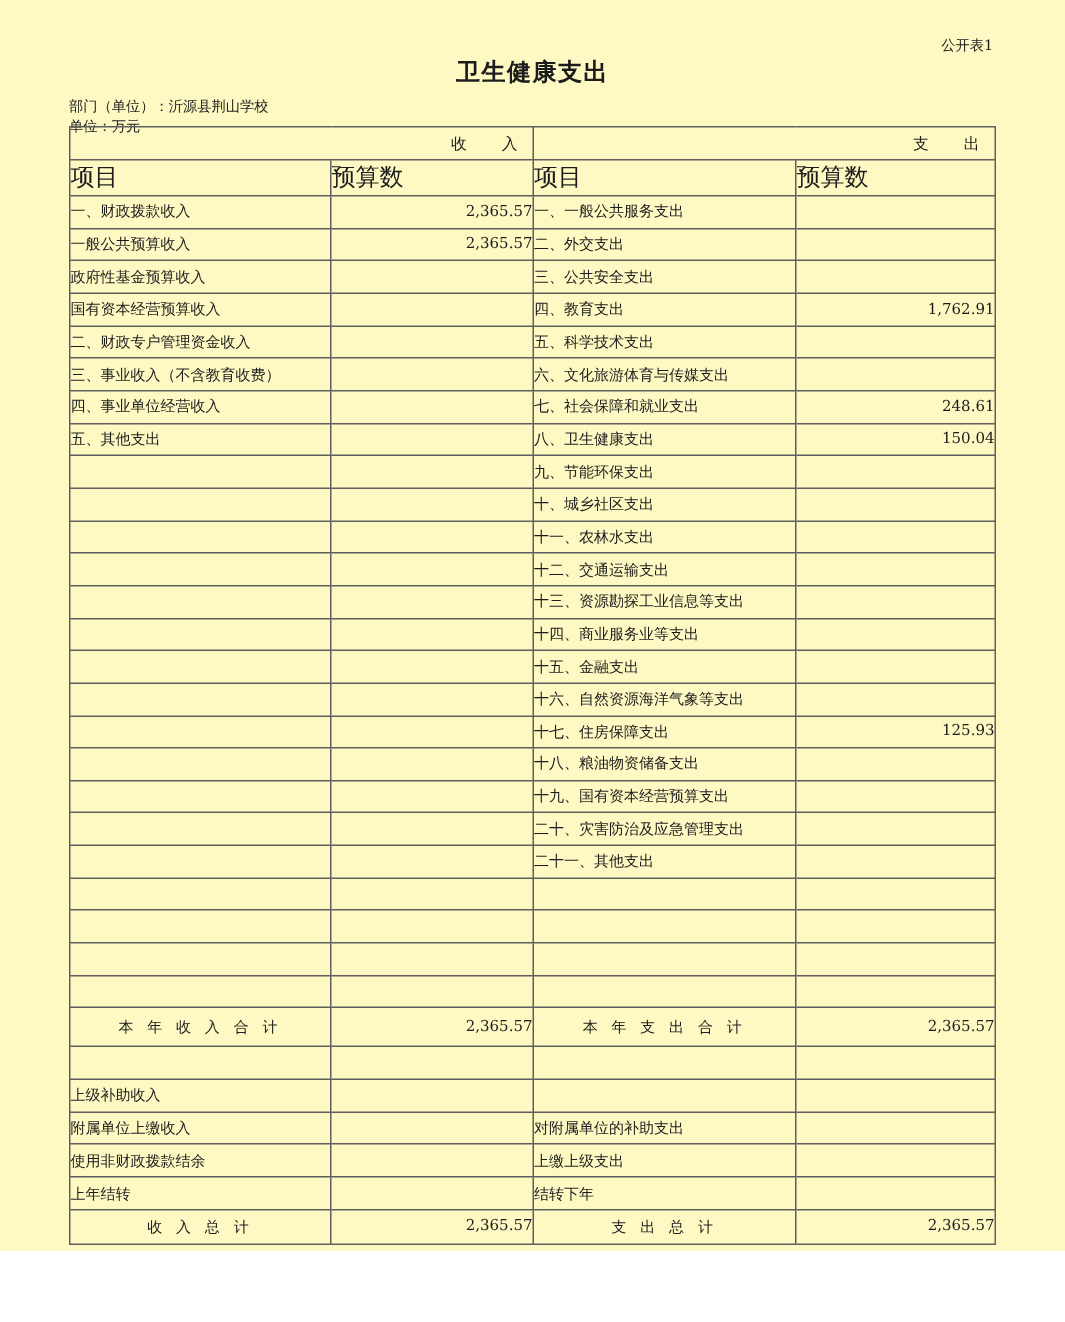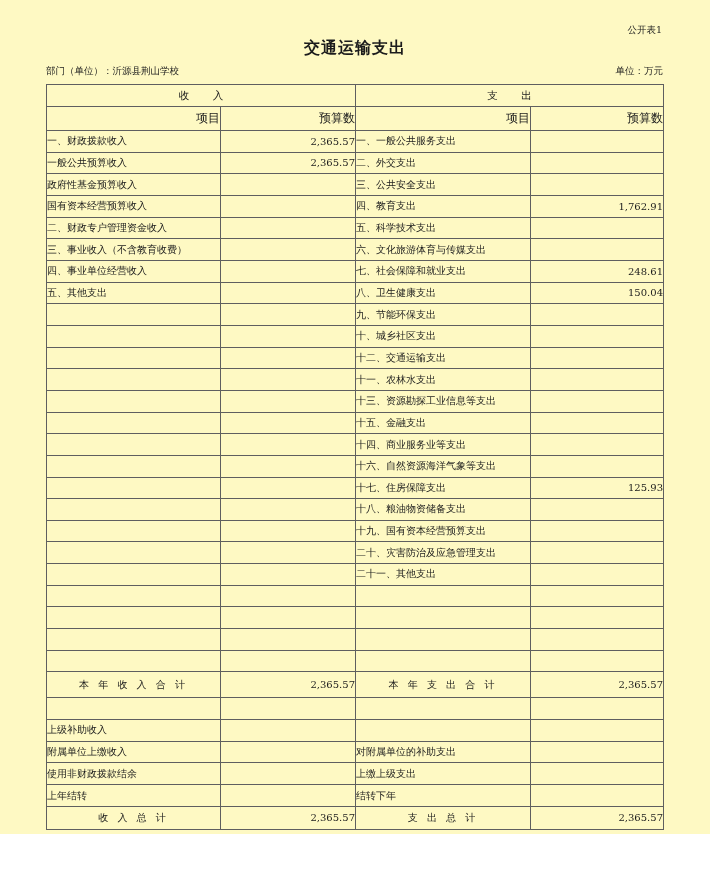--- a/index.html
+++ b/index.html
@@ -18,54 +18,55 @@
   .page-title{
     position:absolute;top:38px;left:0;width:100%;
     text-align:center;
     font-family:"DejaVu Sans","Liberation Sans",sans-serif;
     font-weight:bold;font-size:16px;letter-spacing:1px;
   }
   .meta-row{
     position:absolute;top:65px;left:46px;width:617px;
     display:flex;justify-content:space-between;
     font-size:9.5px;
+    flex-direction:column;
   }
   table.budget{
     position:absolute;top:84px;left:46px;
     width:617px;
     border-collapse:collapse;table-layout:fixed;
     font-size:10px;
   }
   table.budget th, table.budget td{
     border:1px solid #5f5f5f;
     padding:0;margin:0;
     font-weight:normal;
     overflow:hidden;white-space:nowrap;
     vertical-align:middle;
   }
-  th.section-head{height:21px;font-size:10.5px;letter-spacing:10px;text-indent:10px;text-align:center;}
-  th.col-head{height:23px;font-size:12px;text-align:right;}
+  th.section-head{height:21px;font-size:10.5px;letter-spacing:10px;text-indent:10px;text-align:right;}
+  th.col-head{height:23px;font-size:16px;text-align:left;}
   tbody.main-body tr{height:21.67px;}
   tbody.bottom-body tr{height:21.7px;}
   tr.totals-row{height:26px;}
   tr.grand-row{height:23px;}
   tr.spacer-row{height:22.3px;}
   td.item{text-align:left;padding-left:5px;}
   td.indent{padding-left:45px;}
   td.value{text-align:right;padding-right:3px;}
   td.total-label{text-align:center;letter-spacing:3px;padding-left:0;}
 </style>
 </head>
 <body>
 
 <div class="page">
 
   <div class="sheet-label">公开表1</div>
 
-  <div class="page-title">交通运输支出</div>
+  <div class="page-title">卫生健康支出</div>
 
   <div class="meta-row">
     <span>部门（单位）：沂源县荆山学校</span>
     <span>单位：万元</span>
   </div>
 
   <table class="budget">
     <colgroup>
       <col style="width:174px">
       <col style="width:135px">
@@ -142,45 +143,45 @@
         </tr>
         <tr>
           <td class="item"></td>
           <td class="value"></td>
           <td class="item">十、城乡社区支出</td>
           <td class="value"></td>
         </tr>
         <tr>
           <td class="item"></td>
           <td class="value"></td>
+          <td class="item">十一、农林水支出</td>
+          <td class="value"></td>
+        </tr>
+        <tr>
+          <td class="item"></td>
+          <td class="value"></td>
           <td class="item">十二、交通运输支出</td>
           <td class="value"></td>
         </tr>
         <tr>
           <td class="item"></td>
           <td class="value"></td>
-          <td class="item">十一、农林水支出</td>
-          <td class="value"></td>
-        </tr>
-        <tr>
-          <td class="item"></td>
-          <td class="value"></td>
           <td class="item">十三、资源勘探工业信息等支出</td>
           <td class="value"></td>
         </tr>
         <tr>
           <td class="item"></td>
           <td class="value"></td>
+          <td class="item">十四、商业服务业等支出</td>
+          <td class="value"></td>
+        </tr>
+        <tr>
+          <td class="item"></td>
+          <td class="value"></td>
           <td class="item">十五、金融支出</td>
-          <td class="value"></td>
-        </tr>
-        <tr>
-          <td class="item"></td>
-          <td class="value"></td>
-          <td class="item">十四、商业服务业等支出</td>
           <td class="value"></td>
         </tr>
         <tr>
           <td class="item"></td>
           <td class="value"></td>
           <td class="item">十六、自然资源海洋气象等支出</td>
           <td class="value"></td>
         </tr>
         <tr>
           <td class="item"></td>

